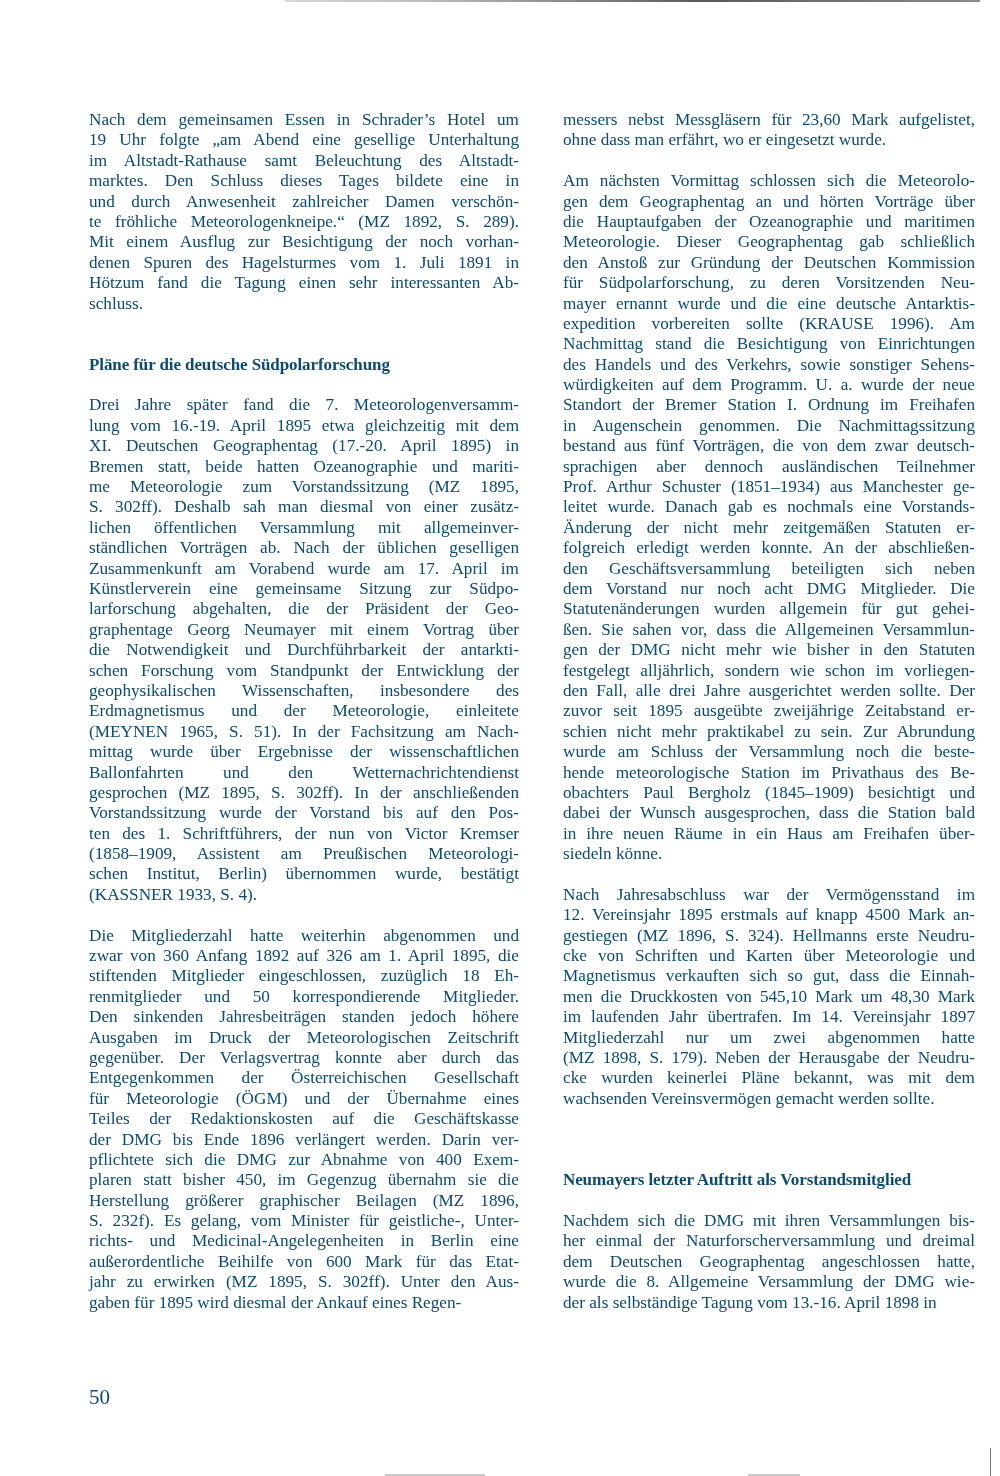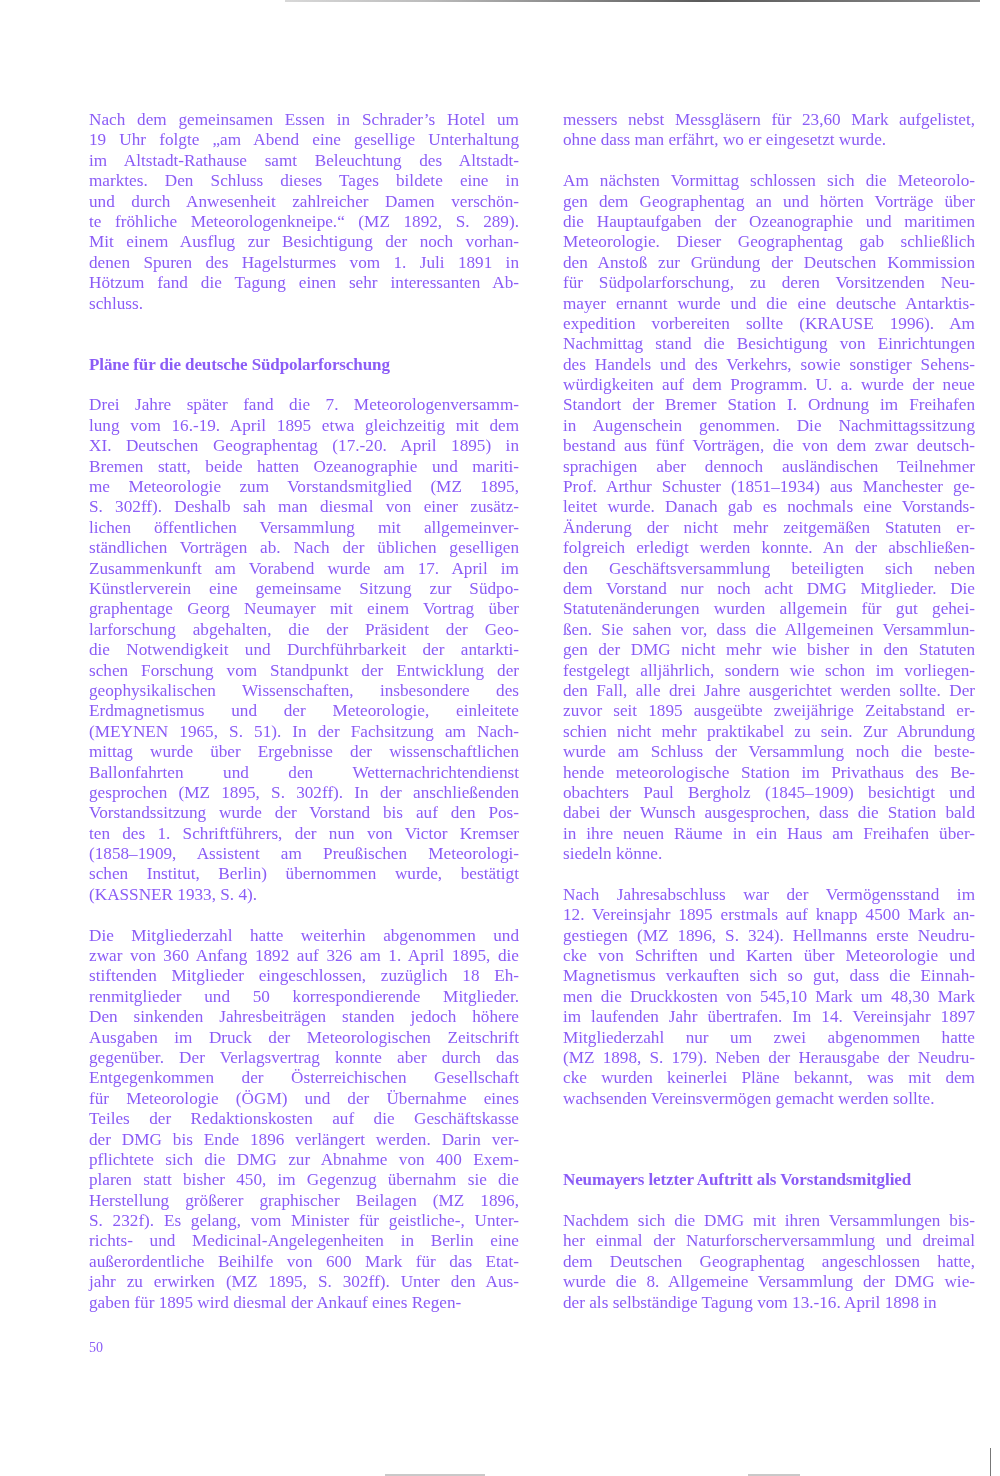--- a/index.html
+++ b/index.html
@@ -1,29 +1,29 @@
 <!DOCTYPE html>
 <html><head>
 <meta charset="utf-8">
 <style>
   html, body { margin: 0; padding: 0; background: #ffffff; }
   body { width: 1000px; height: 1476px; position: relative; overflow: hidden; }
   .scan-edge-top { position: absolute; left: 285px; top: 0; width: 695px; height: 2px;
     background: linear-gradient(90deg, #d8d8d8 0%, #bdbdbd 20%, #5a5a5a 60%, #8a8a8a 100%); }
   .scan-edge-bottom { position: absolute; top: 1474px; height: 2px; background: #c9c9c9; }
   .page { position: absolute; left: 0; top: 0; width: 1000px; height: 1476px;
-    font-family: "Liberation Serif", "DejaVu Serif", serif; color: #8b5cf6; }
+    font-family: "Liberation Serif", "DejaVu Serif", serif; color: #0c4a6e; }
   .col { position: absolute; top: 110px; width: 430px; font-size: 17.2px; line-height: 20.4px; }
   .col-left { left: 89px; }
   .col-right { left: 563px; width: 412px; top: 110px; }
   .line { display: block; text-align: justify; text-align-last: justify; white-space: nowrap; height: 20.4px; }
   .line.last { text-align-last: left; }
   .gap { height: 20.4px; }
   .heading { font-weight: bold; font-size: 17px; line-height: 20.4px; letter-spacing: -0.1px; }
-  .pagenum { position: absolute; left: 89px; top: 1340px; font-size: 14px; }
+  .pagenum { position: absolute; left: 89px; top: 1385px; font-size: 21px; }
   .stray { position: absolute; left: 990px; top: 1448px; width: 1px; height: 28px; background: #777; }
 </style>
 </head>
 <body>
 
 <div class="scan-edge-top"></div>
 <div class="scan-edge-bottom" style="left:385px;width:100px;"></div>
 <div class="scan-edge-bottom" style="left:748px;width:52px;"></div>
 <div class="stray"></div>
 
@@ -44,28 +44,28 @@
       </div>
     <div class="gap"></div>
       <div class="gap"></div>
     <div class="line last heading">Pläne für die deutsche Südpolarforschung</div>
     <div class="gap"></div>
     <div>
         <span class="line">Drei Jahre später fand die 7. Meteorologenversamm-</span>
         <span class="line">lung vom 16.-19. April 1895 etwa gleichzeitig mit dem</span>
         <span class="line">XI. Deutschen Geographentag (17.-20. April 1895) in</span>
         <span class="line">Bremen statt, beide hatten Ozeanographie und mariti-</span>
-        <span class="line">me Meteorologie zum Vorstandsmitglied (MZ 1895,</span>
+        <span class="line">me Meteorologie zum Vorstandssitzung (MZ 1895,</span>
         <span class="line">S. 302ff). Deshalb sah man diesmal von einer zusätz-</span>
         <span class="line">lichen öffentlichen Versammlung mit allgemeinver-</span>
         <span class="line">ständlichen Vorträgen ab. Nach der üblichen geselligen</span>
         <span class="line">Zusammenkunft am Vorabend wurde am 17. April im</span>
         <span class="line">Künstlerverein eine gemeinsame Sitzung zur Südpo-</span>
+        <span class="line">larforschung abgehalten, die der Präsident der Geo-</span>
         <span class="line">graphentage Georg Neumayer mit einem Vortrag über</span>
-        <span class="line">larforschung abgehalten, die der Präsident der Geo-</span>
         <span class="line">die Notwendigkeit und Durchführbarkeit der antarkti-</span>
         <span class="line">schen Forschung vom Standpunkt der Entwicklung der</span>
         <span class="line">geophysikalischen Wissenschaften, insbesondere des</span>
         <span class="line">Erdmagnetismus und der Meteorologie, einleitete</span>
         <span class="line">(MEYNEN 1965, S. 51). In der Fachsitzung am Nach-</span>
         <span class="line">mittag wurde über Ergebnisse der wissenschaftlichen</span>
         <span class="line">Ballonfahrten und den Wetternachrichtendienst</span>
         <span class="line">gesprochen (MZ 1895, S. 302ff). In der anschließenden</span>
         <span class="line">Vorstandssitzung wurde der Vorstand bis auf den Pos-</span>
         <span class="line">ten des 1. Schriftführers, der nun von Victor Kremser</span>

